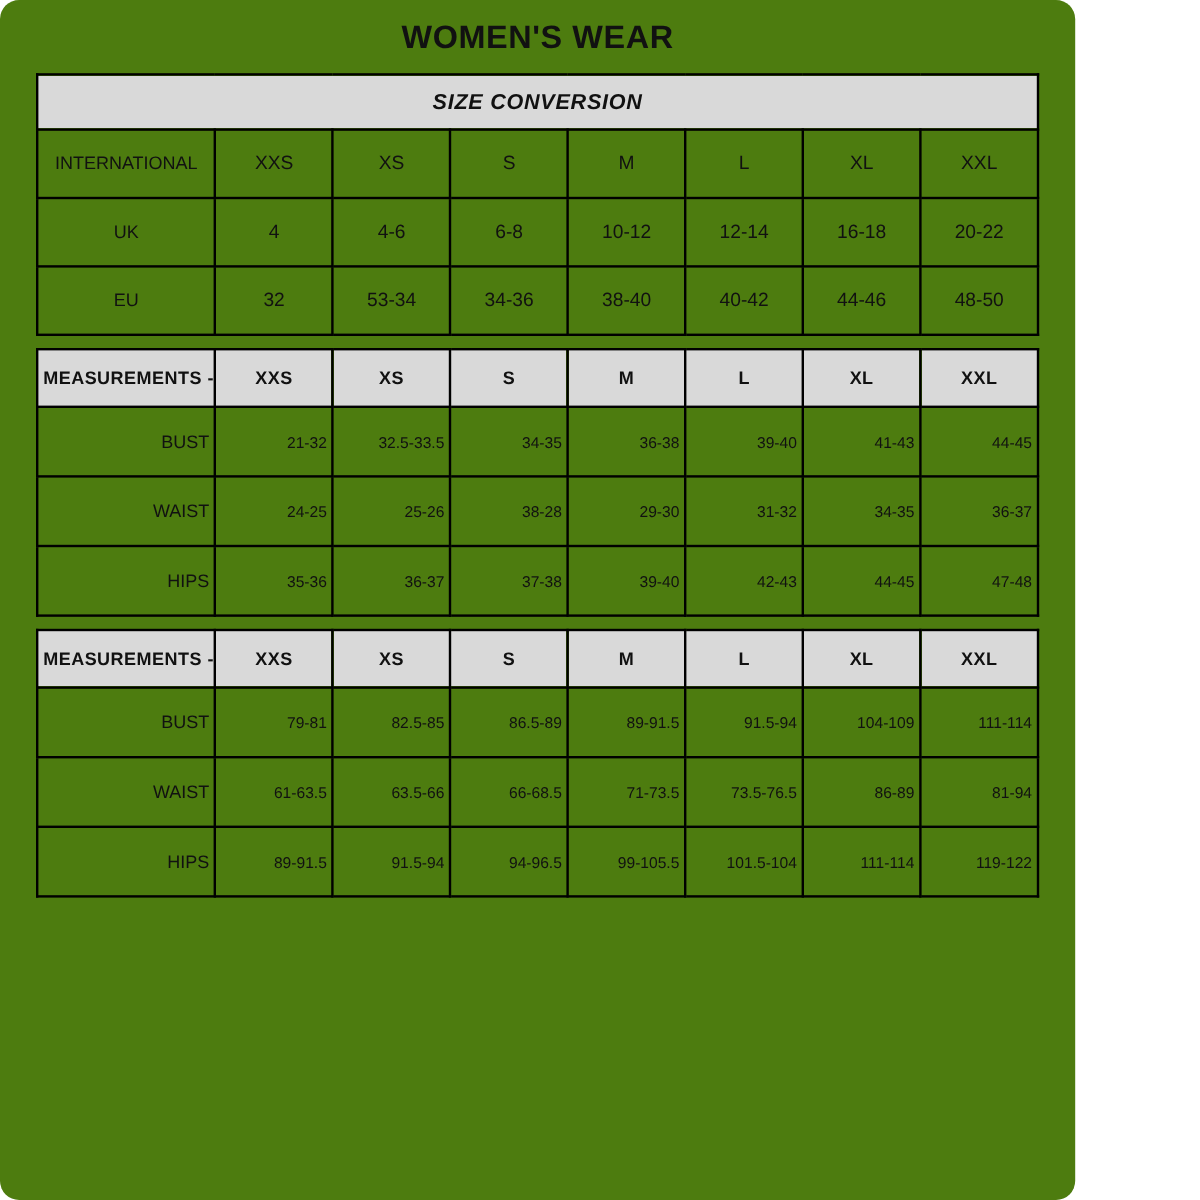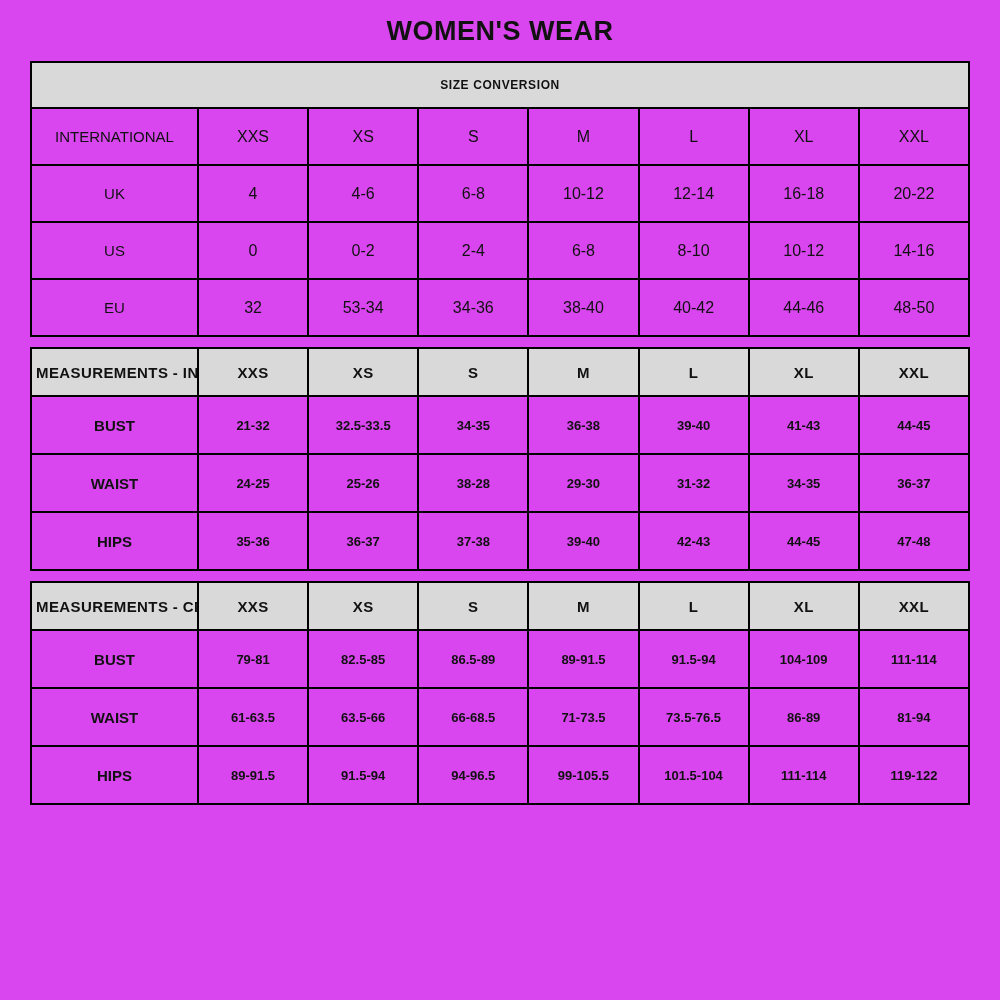--- a/index.html
+++ b/index.html
@@ -3,25 +3,26 @@
 <meta charset="utf-8">
 <style>
   html, body {
     margin: 0;
     padding: 0;
     background: #ffffff;
     font-family: "Liberation Sans", sans-serif;
     color: #111111;
   }
   .page {
-    width: 1000px;
+    width: 896px;
     height: 1000px;
     box-sizing: border-box;
     padding: 10px 30px 12px 30px;
-    background: #d946ef;
+    background: #4d7c0f;
+    border-radius: 16px;
   }
   h1.page-title {
     margin: 6px 0 14px 0;
     text-align: center;
     font-size: 27px;
     font-weight: 700;
     letter-spacing: 0.5px;
     color: #111111;
   }
   table {
@@ -37,23 +38,24 @@
     text-align: center;
     vertical-align: middle;
     padding: 0 4px;
     overflow: hidden;
     white-space: nowrap;
   }
   
   .sc .table-title {
     background: #d9d9d9;
     height: 44px;
-    font-size: 12px;
+    font-size: 18px;
     font-weight: 700;
     letter-spacing: 0.6px;
+    font-style: italic;
   }
   .sc td {
     height: 55px;
     font-size: 16px;
     font-weight: 400;
   }
   .sc td.row-label {
     font-size: 15px;
   }
   
@@ -63,21 +65,22 @@
     font-size: 15px;
     font-weight: 700;
     letter-spacing: 0.4px;
   }
   .m th.header-label {
     font-size: 15px;
   }
   .m td {
     height: 56px;
     font-size: 13px;
-    font-weight: 700;
+    font-weight: 400;
+    text-align: right;
   }
   .m td.row-label {
     font-size: 15px;
   }
 </style>
 </head>
 <body>
 
 <div class="page">
 
@@ -112,30 +115,20 @@
           <td class="row-label">UK</td>
           <td>4</td>
           <td>4-6</td>
           <td>6-8</td>
           <td>10-12</td>
           <td>12-14</td>
           <td>16-18</td>
           <td>20-22</td>
         </tr>
         <tr>
-          <td class="row-label">US</td>
-          <td>0</td>
-          <td>0-2</td>
-          <td>2-4</td>
-          <td>6-8</td>
-          <td>8-10</td>
-          <td>10-12</td>
-          <td>14-16</td>
-        </tr>
-        <tr>
           <td class="row-label">EU</td>
           <td>32</td>
           <td>53-34</td>
           <td>34-36</td>
           <td>38-40</td>
           <td>40-42</td>
           <td>44-46</td>
           <td>48-50</td>
         </tr>
       </tbody>

